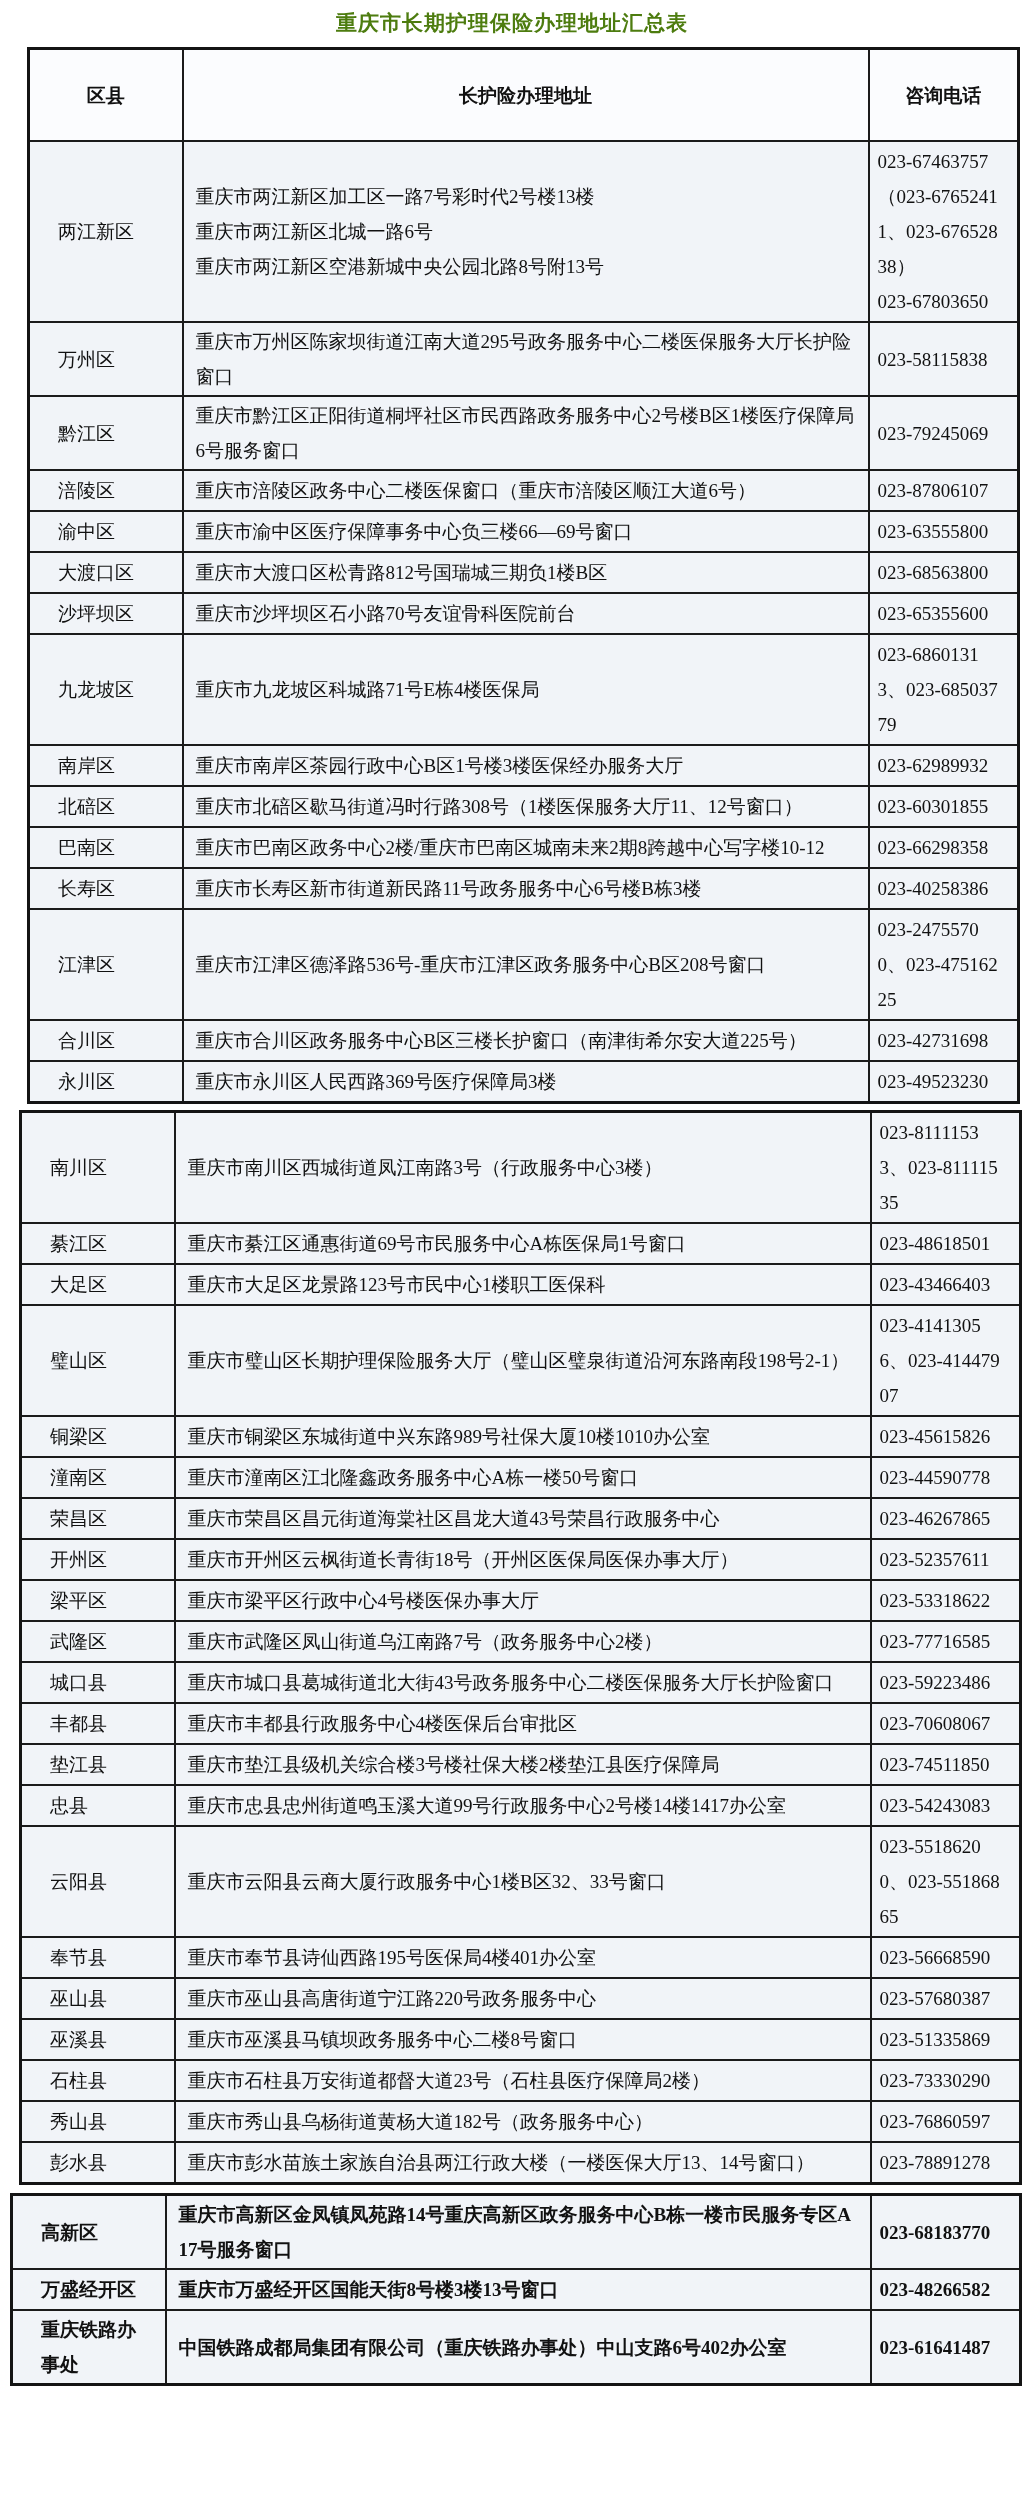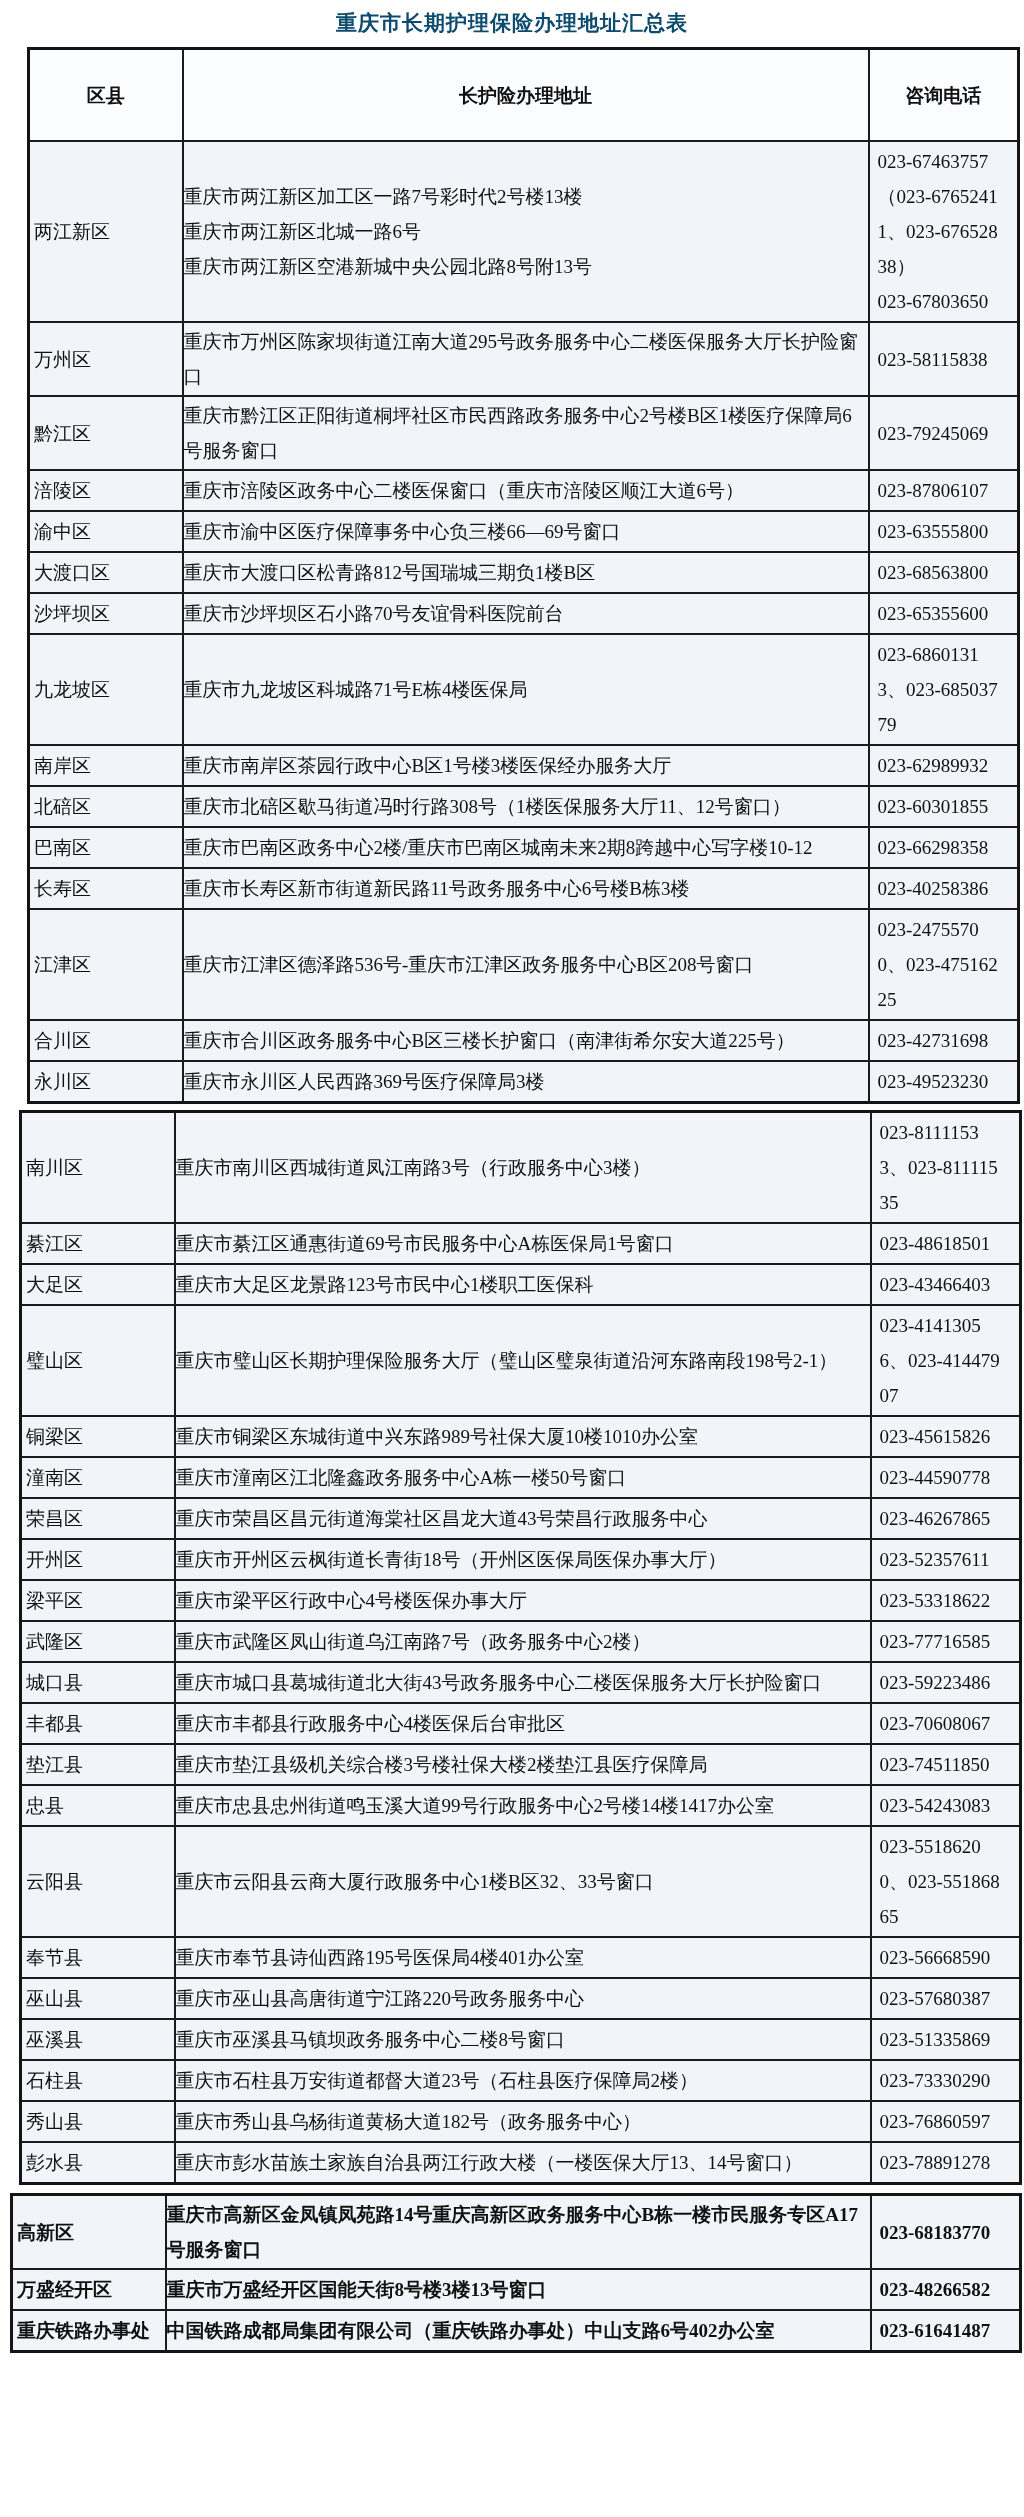--- a/index.html
+++ b/index.html
@@ -31,31 +31,31 @@
     word-break:break-all;
   }
   .seg th {
     height:90px;
     text-align:center;
     font-weight:bold;
     background:#fbfcfe;
     padding:0 6px;
   }
   .seg td { background:#f1f4f8; }
-  td.district-cell { padding:1px 4px; text-align:left; }
-  td.address-cell  { padding:1px 0; text-align:left; }
+  td.district-cell { padding:1px 28px; text-align:left; }
+  td.address-cell  { padding:1px 12px; text-align:left; }
   td.phone-cell    { padding:2px 8px;  text-align:left;margin-top:45px; }
   .addr-line + .addr-line { }
   .phone-line { white-space:nowrap; }
 </style>
 </head>
 <body style="background: rgb(255, 255, 255);">
 
 <div class="page">
-  <div class="title" style="color: #0c4a6e;">重庆市长期护理保险办理地址汇总表</div>
+  <div class="title" style="color: #4d7c0f;">重庆市长期护理保险办理地址汇总表</div>
   <div id="tables">
       <table class="seg segment-0">
         <colgroup>
           <col style="width: 154px;">
           <col>
           <col style="width: 150px;">
         </colgroup>
         <thead>
           <tr>
             <th>区县</th>

